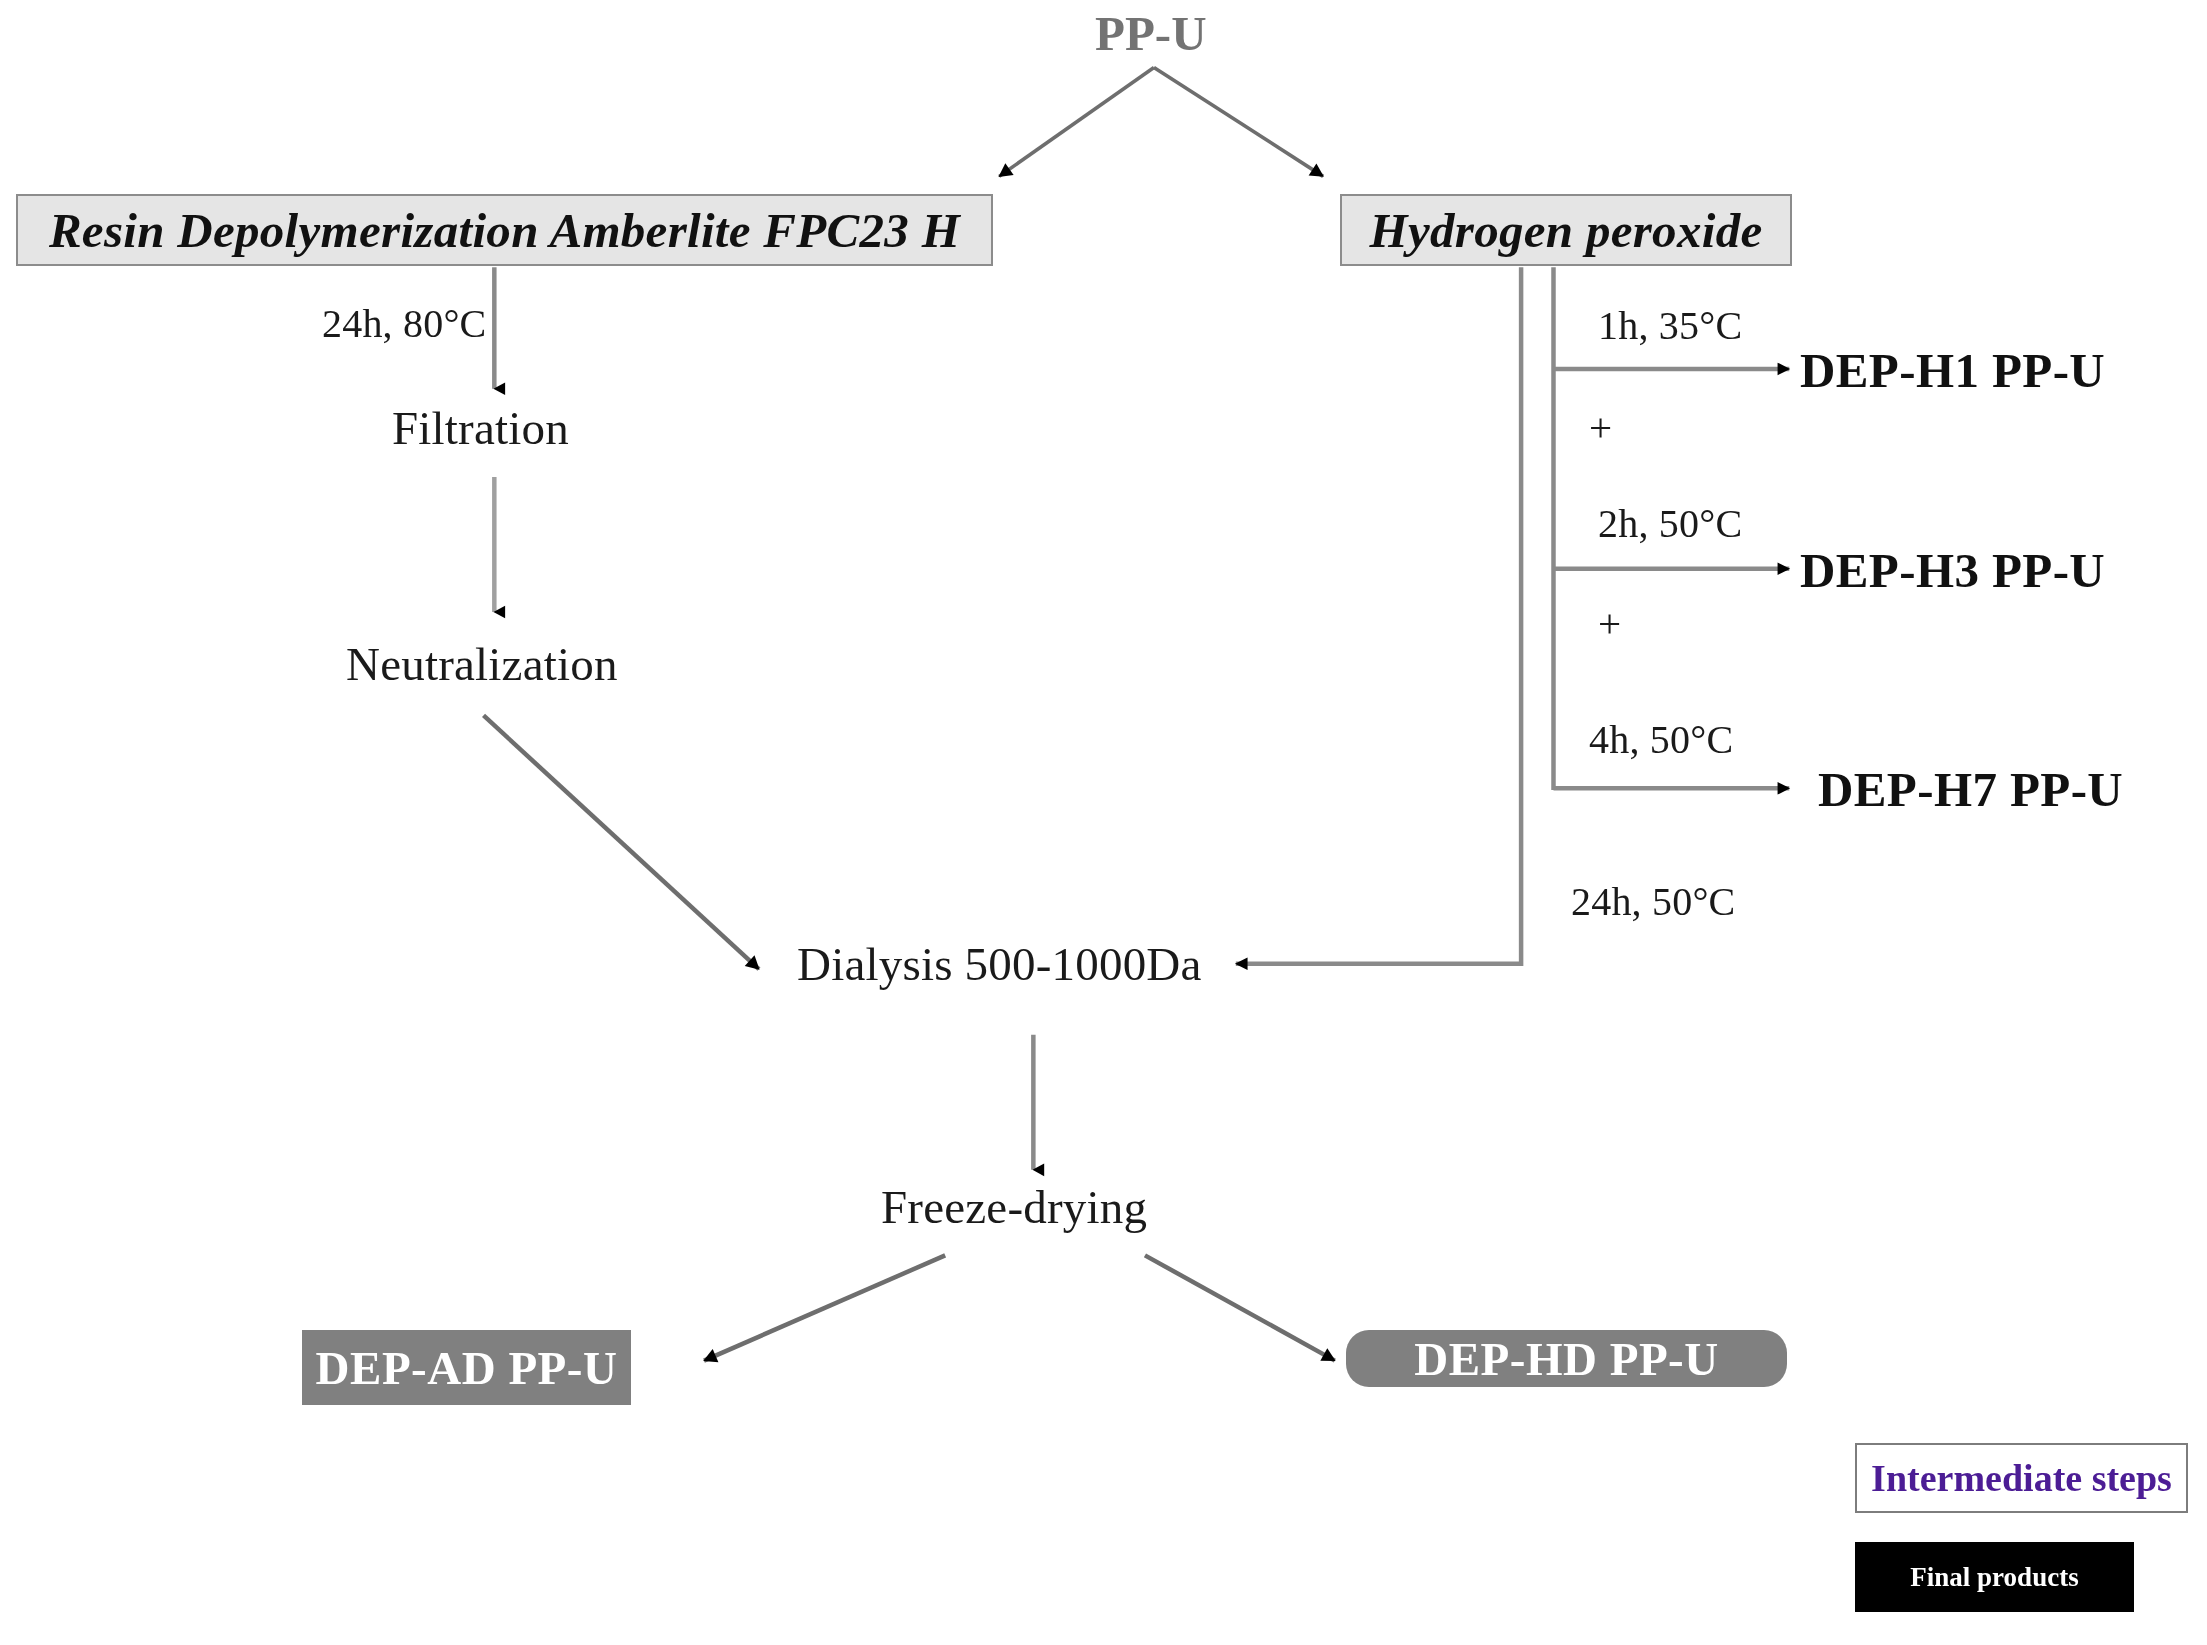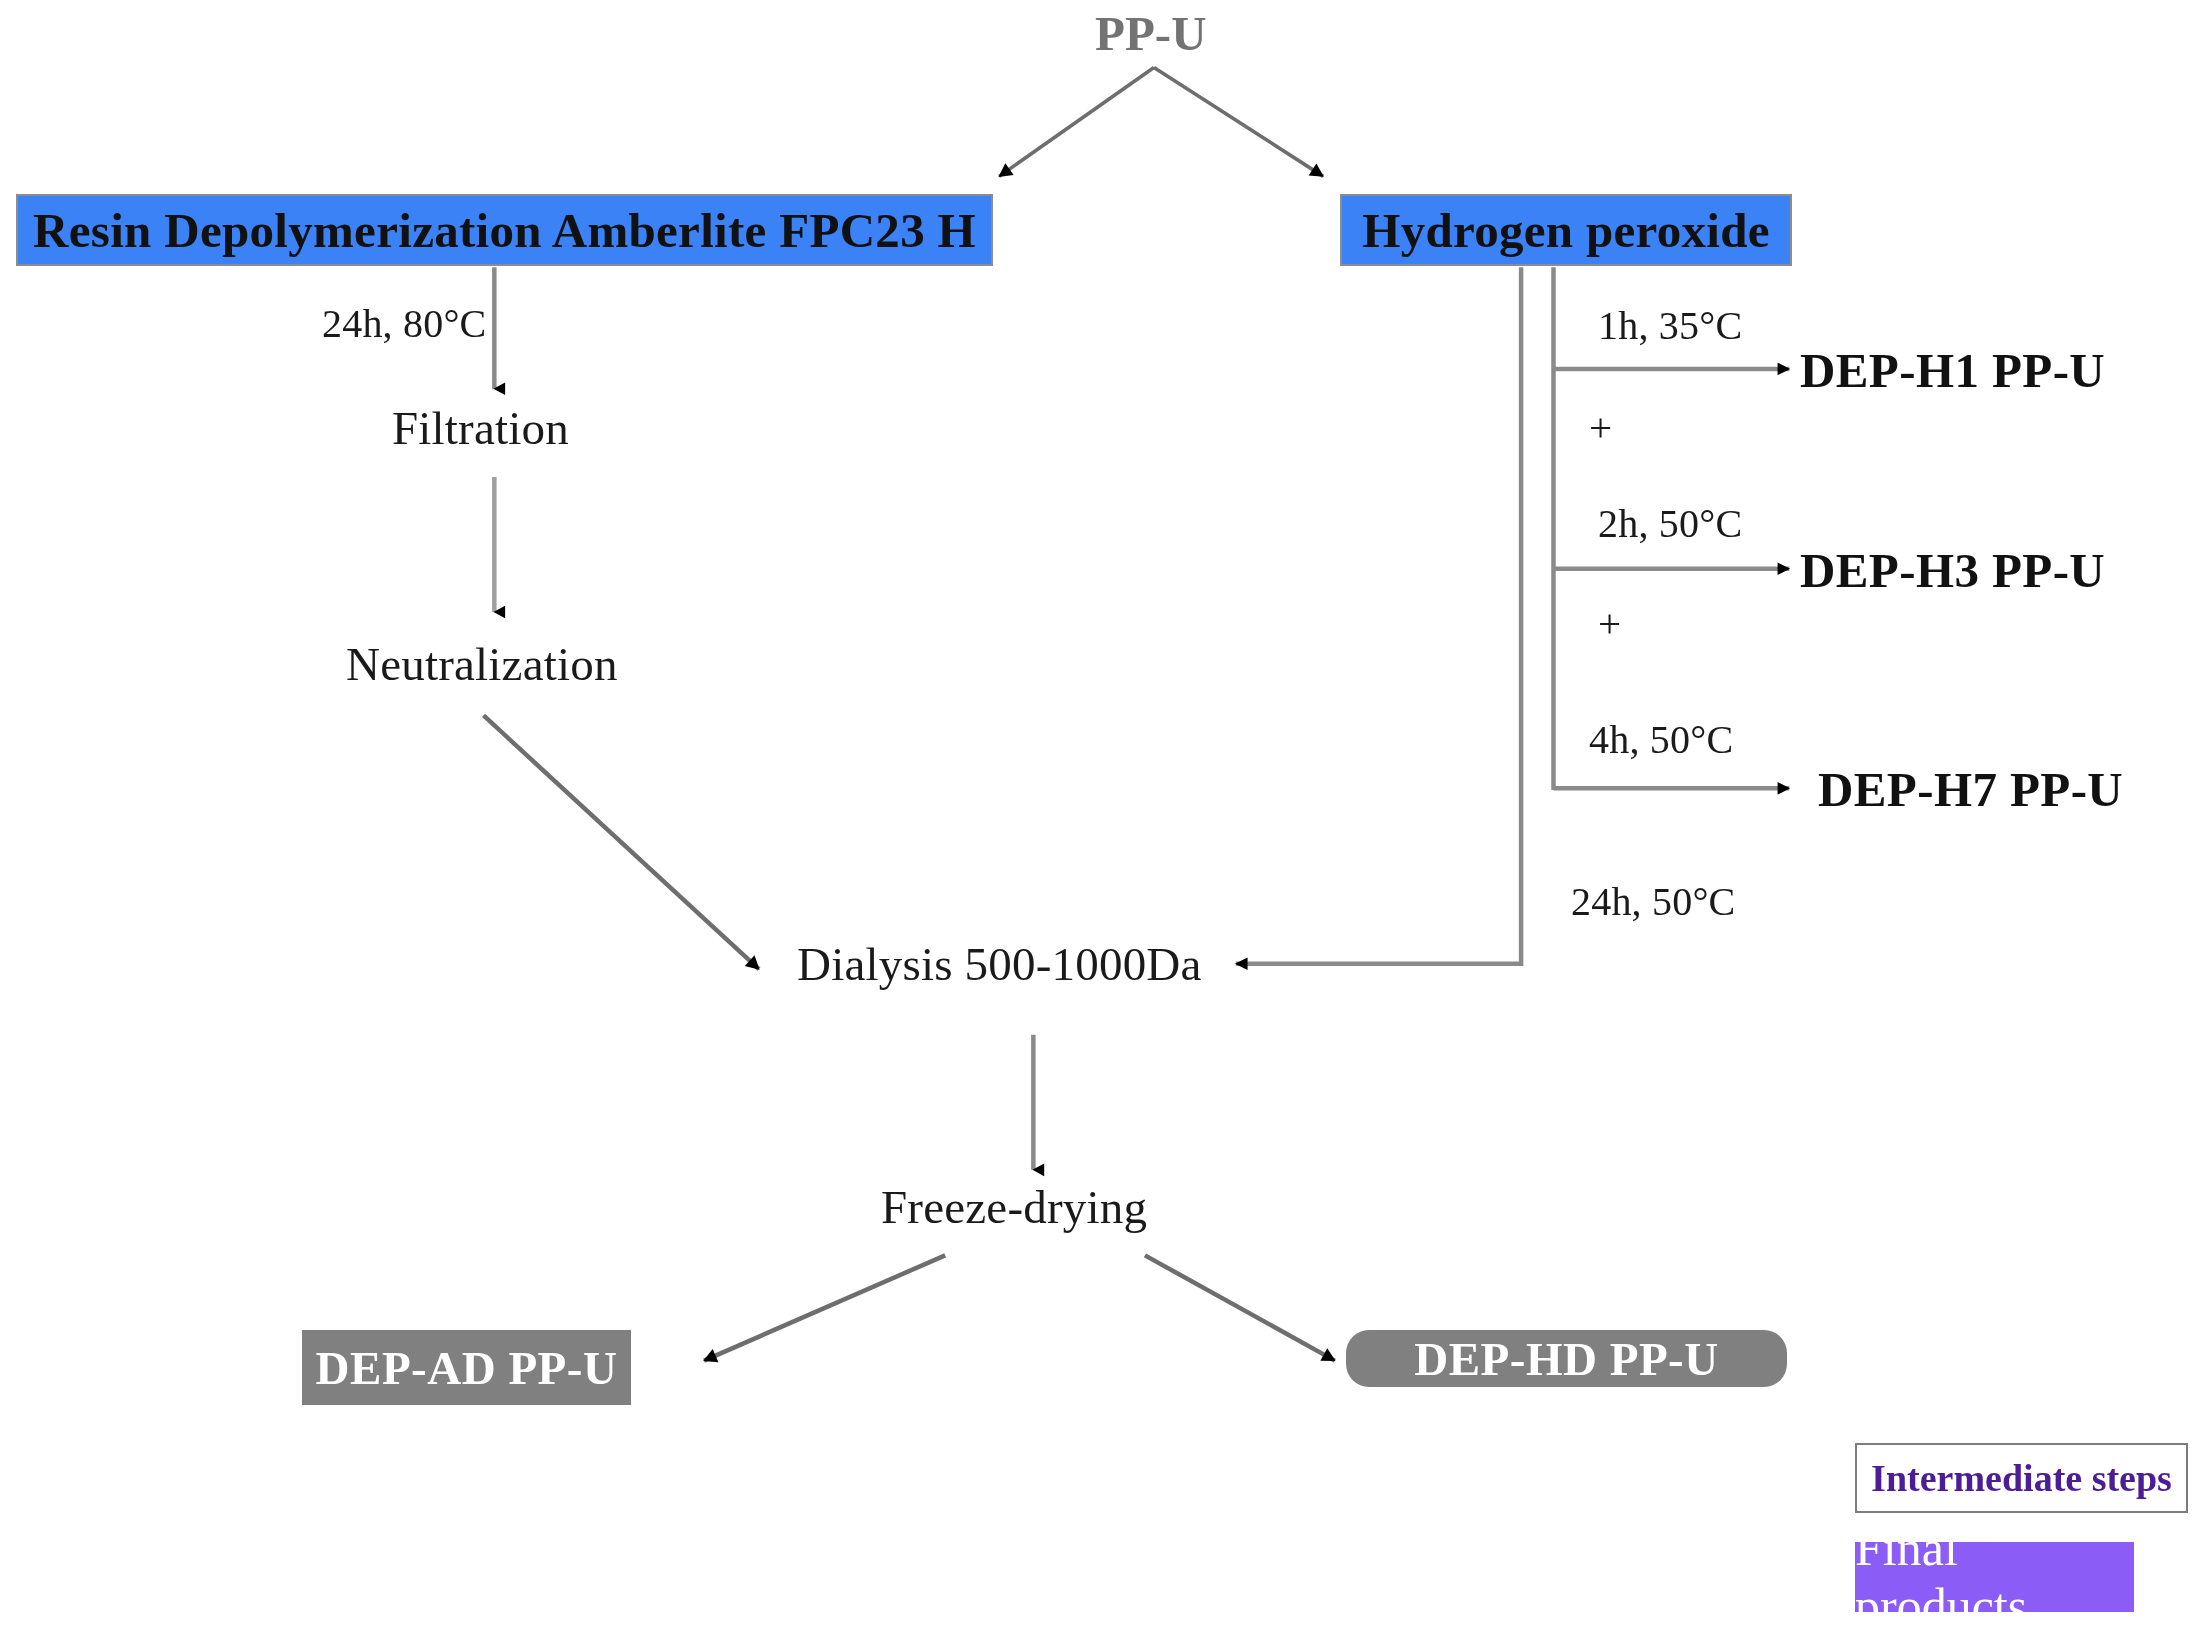--- a/index.html
+++ b/index.html
@@ -45,29 +45,30 @@
     letter-spacing: 0.2px;
   }
   .plus-label {
     font-size: 41px;
     font-weight: normal;
   }
   .boxed-node {
     position: absolute;
     box-sizing: border-box;
     border: 2.7px solid #8c8c8c;
-    background: #3b82f6;
+    background: #e5e5e5;
     display: flex;
     align-items: center;
     justify-content: center;
     font-family: "Liberation Serif", "DejaVu Serif", serif;
     font-weight: bold;
     font-size: 49px;
     color: #111111;
     letter-spacing: 0.3px;
+    font-style: italic;
   }
   .product-label {
     position: absolute;
     font-family: "Liberation Serif", "DejaVu Serif", serif;
     font-weight: bold;
     font-size: 49px;
     color: #111111;
     white-space: nowrap;
     letter-spacing: 0.4px;
   }
@@ -93,27 +94,27 @@
     align-items: center;
     justify-content: center;
     font-family: "Liberation Serif", "DejaVu Serif", serif;
     font-weight: bold;
     font-size: 38px;
     color: #4c1d95;
   }
   .legend-box-filled {
     position: absolute;
     box-sizing: border-box;
-    background: #8b5cf6;
-    display: flex;
-    align-items: center;
-    justify-content: center;
-    font-family: "Liberation Serif", "DejaVu Serif", serif;
-    font-weight: normal;
-    font-size: 50px;
+    background: #000000;
+    display: flex;
+    align-items: center;
+    justify-content: center;
+    font-family: "Liberation Serif", "DejaVu Serif", serif;
+    font-weight: bold;
+    font-size: 27px;
     color: #ffffff;
   }
   .title-label {
     position: absolute;
     font-family: "Liberation Serif", "DejaVu Serif", serif;
     font-weight: bold;
     font-size: 49px;
     color: #737373;
     white-space: nowrap;
   }

